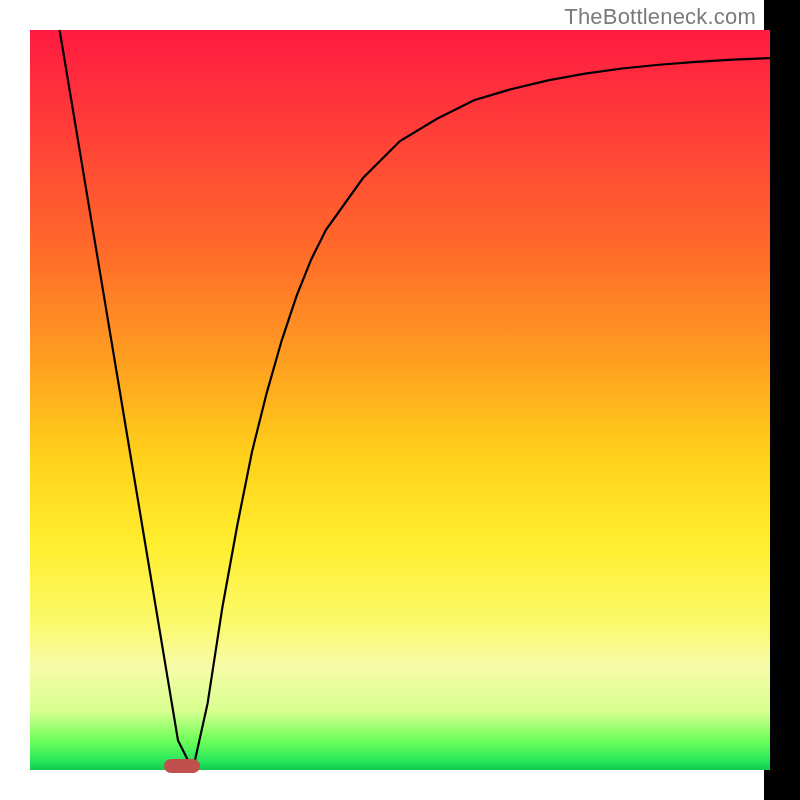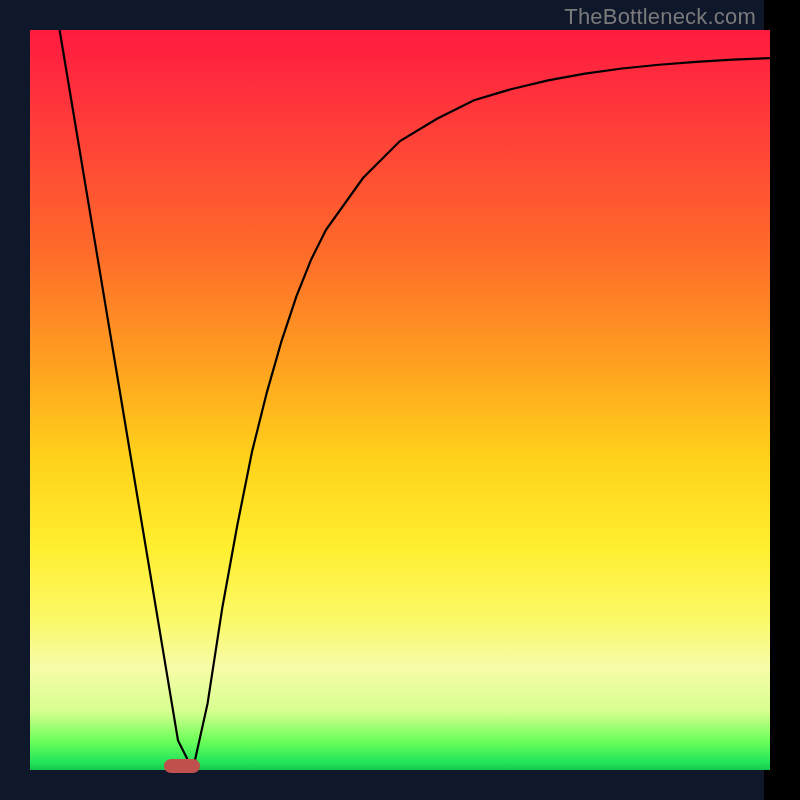--- a/index.html
+++ b/index.html
@@ -8,21 +8,21 @@
     width: 800px;
     height: 800px;
     background: #000;
     font-family: Arial, Helvetica, sans-serif;
     overflow: hidden;
   }
   .frame {
     position: relative;
     width: 764px;
     height: 800px;
-    background: #0f172a;
+    background: #ffffff;
   }
   .plot-area {
     position: absolute;
     left: 30px;
     top: 30px;
     width: 740px;
     height: 740px;
     
     background: linear-gradient(
       to bottom,

